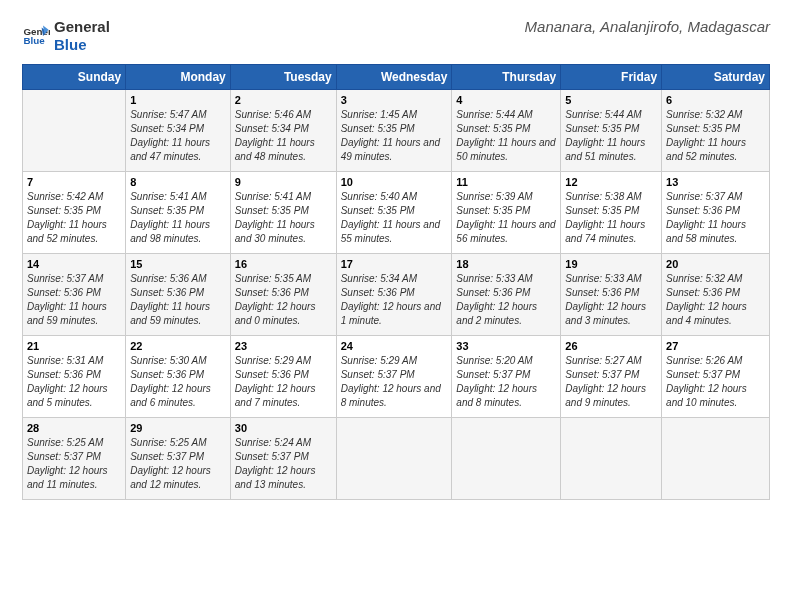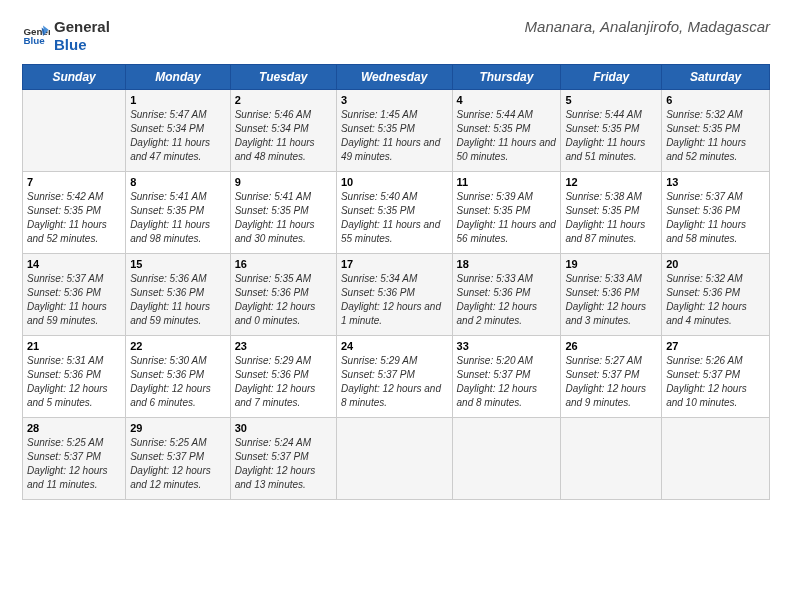--- a/index.html
+++ b/index.html
@@ -47,25 +47,24 @@
     }
     table {
       width: 100%;
       border-collapse: collapse;
       font-size: 10px;
     }
     thead tr th {
       background-color: #2563b0;
       color: white;
       padding: 5px 4px;
-      text-align: center;
+      text-align: right;
       font-size: 12px;
       font-weight: bold;
       border: 1px solid #1a4f9a;
-      font-style: italic;
     }
     tbody tr td {
       border: 1px solid #ccc;
       vertical-align: top;
       padding: 4px 4px;
       min-height: 80px;
       height: 82px;
     }
     tbody tr:nth-child(odd) td {
       background-color: #f5f5f5;
@@ -214,21 +213,21 @@
               <div>Sunrise: 5:39 AM</div>
               <div>Sunset: 5:35 PM</div>
               <div>Daylight: 11 hours and 56 minutes.</div>
             </div>
           </td>
           <td>
             <span class="day-number">12</span>
             <div class="day-info">
               <div>Sunrise: 5:38 AM</div>
               <div>Sunset: 5:35 PM</div>
-              <div>Daylight: 11 hours and 87 minutes.</div>
+              <div>Daylight: 11 hours and 74 minutes.</div>
             </div>
           </td>
           <td>
             <span class="day-number">13</span>
             <div class="day-info">
               <div>Sunrise: 5:37 AM</div>
               <div>Sunset: 5:36 PM</div>
               <div>Daylight: 11 hours and 58 minutes.</div>
             </div>
           </td>

